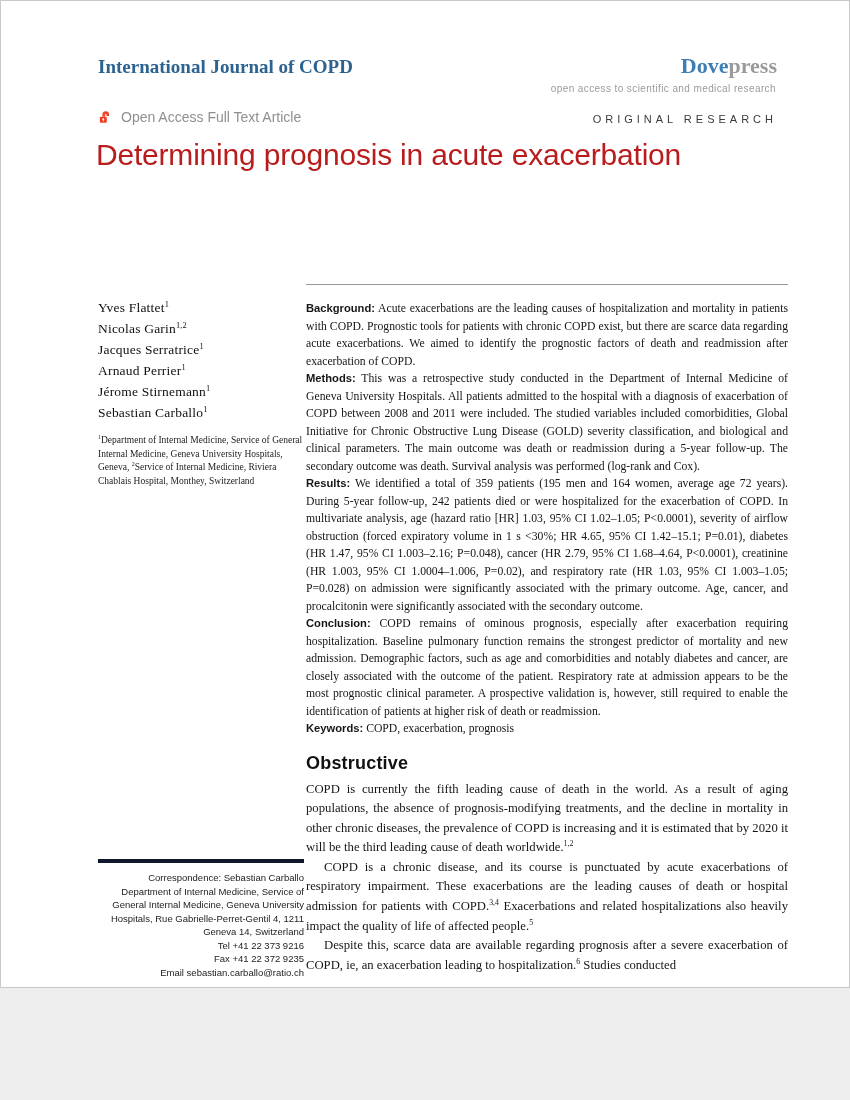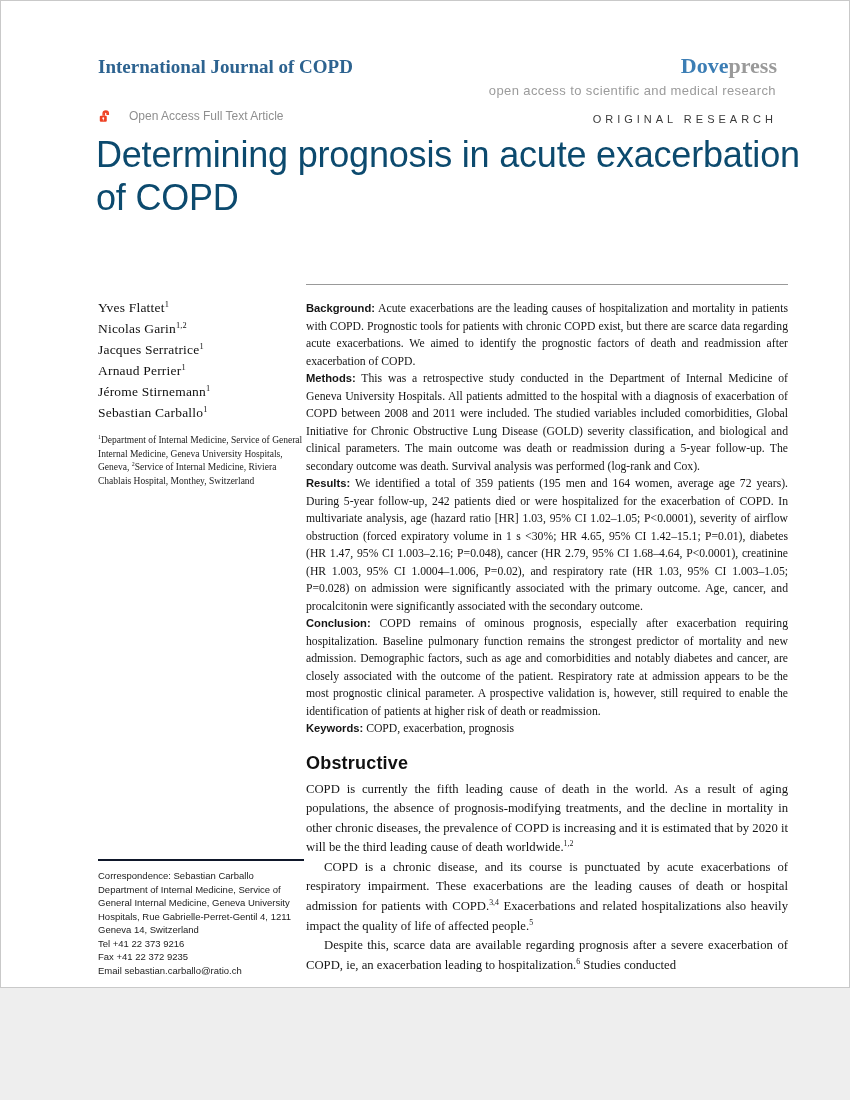--- a/index.html
+++ b/index.html
@@ -7,35 +7,35 @@
         border:1px solid #c9c9c9;box-sizing:border-box;overflow:hidden;
         font-family:"Liberation Sans",sans-serif;color:#1b1b1b;}
   sup{font-size:62%;vertical-align:super;line-height:0;}
 
   
   .journal-name{position:absolute;left:97px;top:55px;font-family:"Liberation Serif",serif;
                 font-weight:bold;font-size:19px;color:#2d6390;}
   .wordmark{position:absolute;right:72px;top:52px;font-family:"Liberation Serif",serif;
             font-weight:bold;font-size:22px;}
   .wordmark .dove{color:#3c7eb5;} .wordmark .press{color:#9a9a9a;}
-  .tagline{position:absolute;right:73px;top:82px;font-size:13px;color:#9b9b9b;letter-spacing:.4px;}
-  .oa-row{position:absolute;left:97px;top:108px;display:flex;align-items:center;gap:18px;
-          font-size:12px;color:#8f8f8f;}
+  .tagline{position:absolute;right:73px;top:82px;font-size:10px;color:#9b9b9b;letter-spacing:.4px;}
+  .oa-row{position:absolute;left:97px;top:108px;display:flex;align-items:center;gap:10px;
+          font-size:14px;color:#8f8f8f;}
   .article-type{position:absolute;right:72px;top:112px;font-size:11px;letter-spacing:4px;color:#3a3a3a;}
 
   
-  .title{position:absolute;left:95px;top:132px;font-size:36px;line-height:43px;
-         letter-spacing:-.2px;color:#0c4a6e;font-weight:400;}
+  .title{position:absolute;left:95px;top:132px;font-size:30px;line-height:43px;
+         letter-spacing:-.2px;color:#b91c1c;font-weight:400;}
 
   
   .left-col{position:absolute;left:97px;top:296px;width:206px;font-family:Liberation Serif, serif;}
   .author{font-size:13.5px;line-height:21px;color:#101010;letter-spacing:.2px;}
   .affiliations{margin-top:11px;font-size:9.5px;line-height:13.5px;color:#222;}
-  .corr{position:absolute;left:97px;top:858px;width:206px;border-top:2px solid #0f172a;
-        padding-top:8px;font-size:9.5px;line-height:13.5px;color:#222;}
+  .corr{position:absolute;left:97px;top:858px;width:206px;border-top:4px solid #0f172a;
+        padding-top:8px;font-size:9.5px;line-height:13.5px;color:#222;text-align:right;}
   .corr div{margin:0;}
 
   
   .right-col{position:absolute;left:305px;top:283px;width:482px;}
   .abs-rule{border-top:1px solid #999;margin-bottom:15px;}
   .abs-sec{font-family:"Liberation Serif",serif;font-size:11.7px;line-height:17.5px;
            text-align:justify;color:#151515;}
   .abs-label{font-family:"Liberation Sans",sans-serif;font-weight:bold;font-size:11.2px;}
   .intro-head{font-size:18px;font-weight:bold;margin:15px 0 6px 0;letter-spacing:.2px;color:#111;}
   .intro-p{font-family:"Liberation Serif",serif;font-size:12.7px;line-height:19.6px;
@@ -83,21 +83,20 @@
         <circle cx="6.5" cy="10" r="1.2" fill="#fff"></circle>
         <rect x="6" y="10.4" width="1" height="2.4" fill="#fff"></rect>
       </svg>
     </span>
     <span>Open Access Full Text Article</span>
   </div>
   <div class="article-type">ORIGINAL RESEARCH</div>
 
   <div class="title">
     <div>Determining prognosis in acute exacerbation</div>
-    <div>of COPD</div>
   </div>
 
   <div class="left-col">
     <div>
         <div class="author">Yves Flattet<sup>1</sup></div>
         <div class="author">Nicolas Garin<sup>1,2</sup></div>
         <div class="author">Jacques Serratrice<sup>1</sup></div>
         <div class="author">Arnaud Perrier<sup>1</sup></div>
         <div class="author">Jérome Stirnemann<sup>1</sup></div>
         <div class="author">Sebastian Carballo<sup>1</sup></div>

